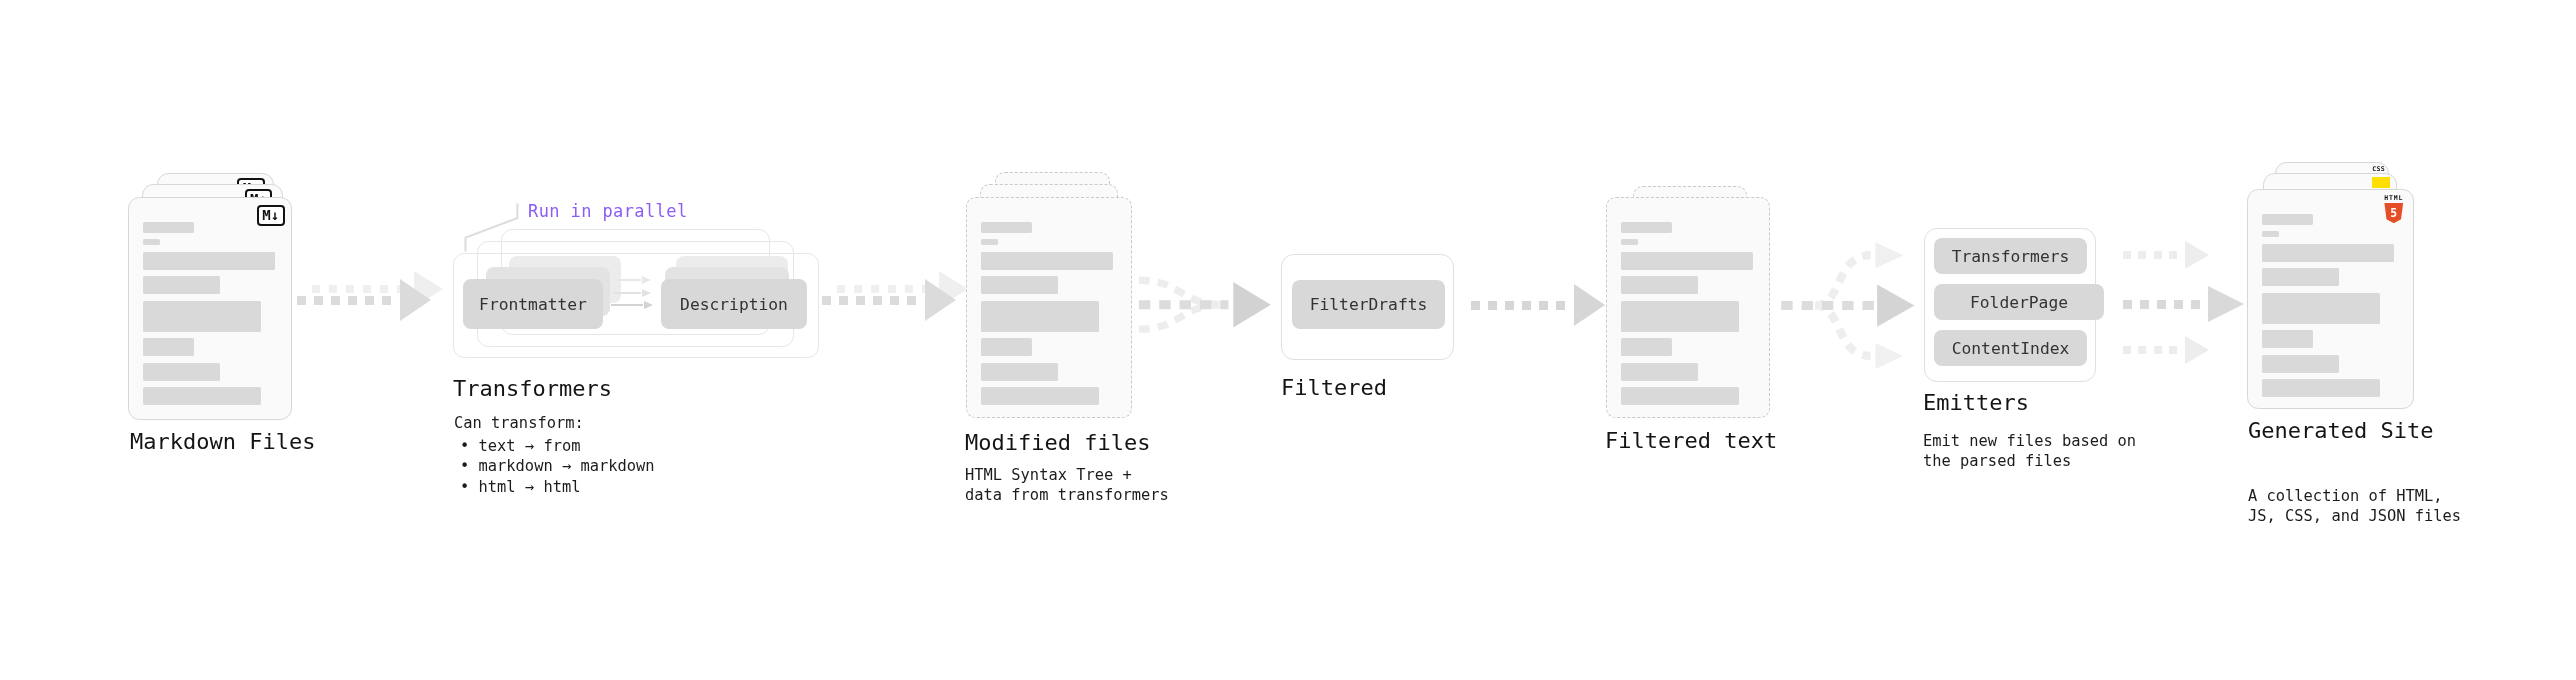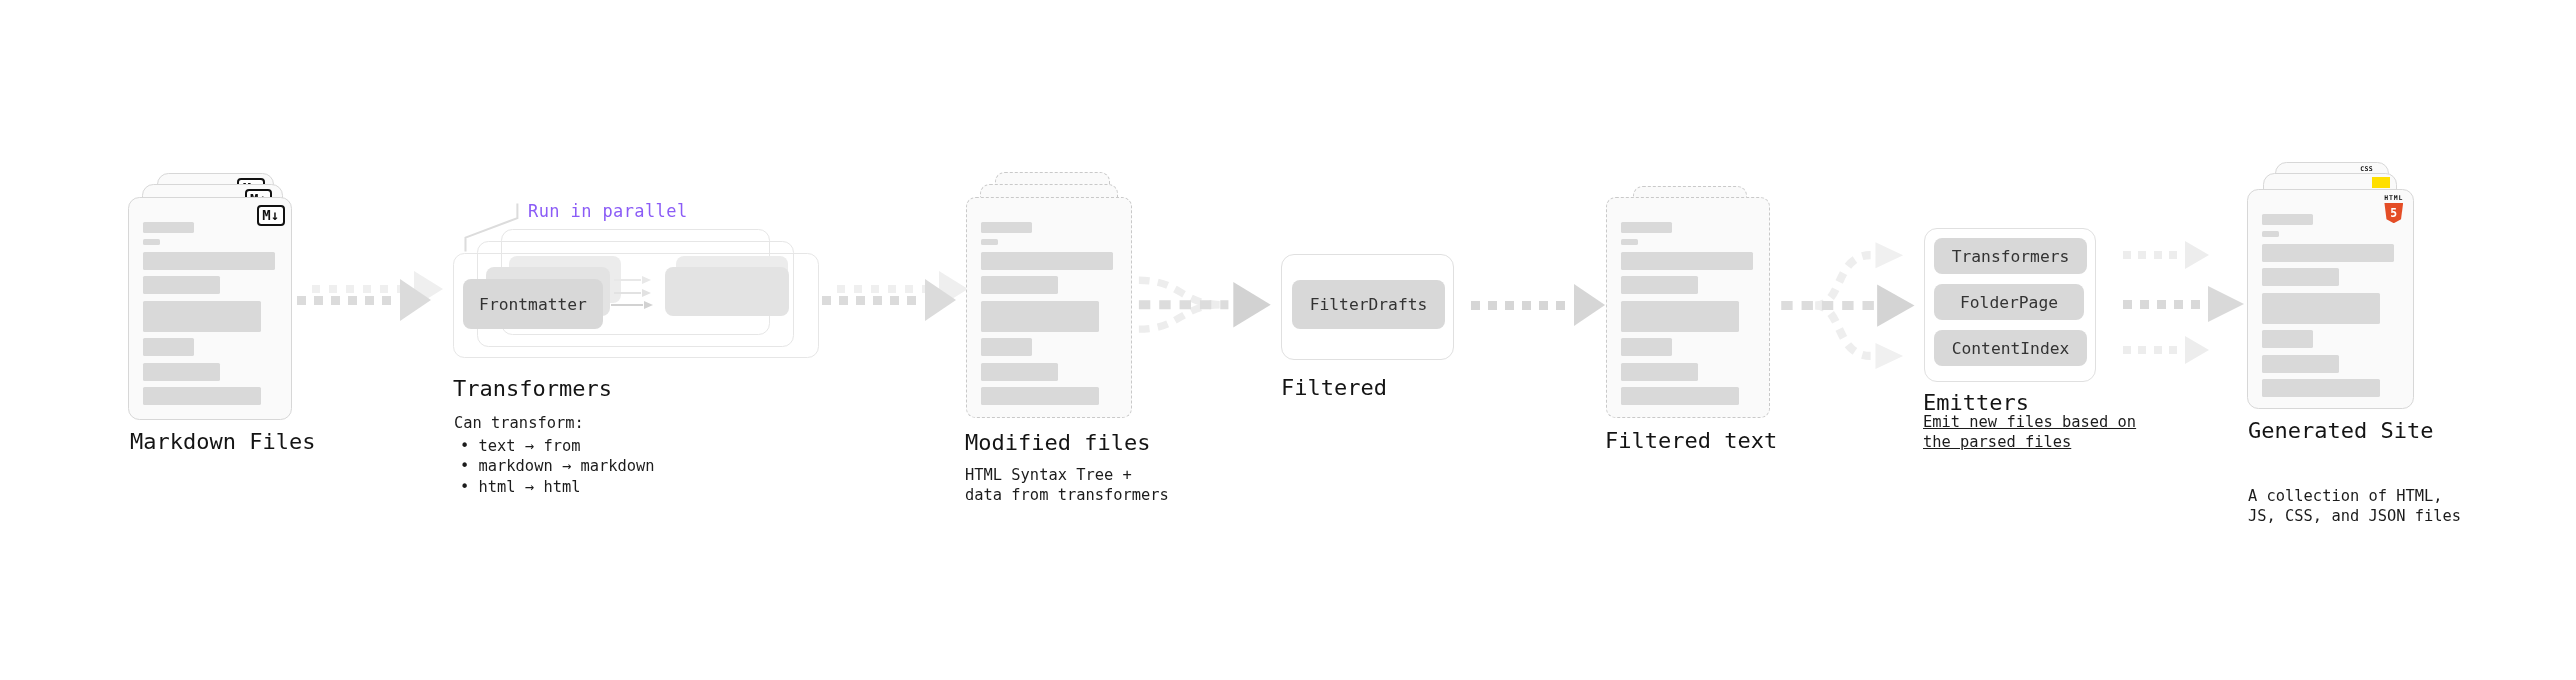--- a/index.html
+++ b/index.html
@@ -115,20 +115,21 @@
 
   <div class="t-card" style="left:501px;top:229px;width:269px;height:106px;"></div>
   <div class="t-card" style="left:477px;top:241px;width:317px;height:106px;"></div>
   <div class="t-card" style="left:453px;top:253px;width:366px;height:105px;"></div>
 
   <div class="btn l2" style="left:509px;top:256px;width:112px;height:47px;"></div>
   <div class="btn l2" style="left:676px;top:256px;width:112px;height:47px;"></div>
   <div class="btn l1" style="left:486px;top:267px;width:124px;height:49px;"></div>
   <div class="btn l1" style="left:665px;top:267px;width:124px;height:49px;"></div>
   <div class="btn" style="left:463px;top:279px;width:140px;height:50px;">Frontmatter</div>
+  <div class="btn" style="left:661px;top:279px;width:146px;height:50px;">Description</div>
 
   <div class="mini-arrow" style="left:614px;top:275px;width:37px;color:#e8e8e8;"></div>
   <div class="mini-arrow" style="left:614px;top:288px;width:37px;color:#e2e2e2;"></div>
   <div class="mini-arrow" style="left:611px;top:300px;width:42px;color:#d2d2d2;"></div>
 
   <div class="label" style="left:453px;top:376px;">Transformers</div>
   <div class="desc" style="left:454px;top:414px;">Can transform:</div>
   <div class="bullets" style="left:460px;top:436px;">
     <div>• text → from</div>
     <div>• markdown → markdown</div>
@@ -214,24 +215,24 @@
     <path d="M 46 88 C 80 88, 70 26, 114 26" fill="none" stroke="#eeeeee" stroke-width="10" stroke-dasharray="12 10"></path>
     <path d="M 46 88 C 80 88, 70 150, 114 150" fill="none" stroke="#eeeeee" stroke-width="10" stroke-dasharray="12 10"></path>
     <path d="M 4 88 L 118 88" fill="none" stroke="#dcdcdc" stroke-width="11" stroke-dasharray="14 11"></path>
     <polygon points="120,10 154,26 120,42" fill="#f0f0f0"></polygon>
     <polygon points="122,62 168,88 122,114" fill="#d4d4d4"></polygon>
     <polygon points="120,134 154,150 120,166" fill="#f0f0f0"></polygon>
   </svg>
 
   <div class="node-card" style="left:1924px;top:228px;width:172px;height:154px;"></div>
   <div class="btn" style="left:1934px;top:238px;width:153px;height:36px;">Transformers</div>
-  <div class="btn" style="left:1934px;top:284px;width:150px;height:36px;">FolderPage</div>
+  <div class="btn" style="left:1934px;top:284px;width:170px;height:36px;">FolderPage</div>
   <div class="btn" style="left:1934px;top:330px;width:153px;height:36px;">ContentIndex</div>
   <div class="label" style="left:1923px;top:390px;">Emitters</div>
-  <div class="desc" style="left:1923px;top:413px;text-decoration:underline;">Emit new files based on
+  <div class="desc" style="left:1923px;top:432px;">Emit new files based on
 the parsed files</div>
 
   <div class="dash-arrow da-sm" style="left:2123px;top:241px;color:#ededed;">
     <i class="sq"></i>
       <i class="sq"></i>
       <i class="sq"></i>
       <i class="sq"></i>
       <b class="tri"></b>
   </div>
   <div class="dash-arrow da-md" style="left:2123px;top:286px;color:#d9d9d9;">
@@ -244,21 +245,21 @@
   </div>
   <div class="dash-arrow da-sm" style="left:2123px;top:336px;color:#ededed;">
     <i class="sq"></i>
       <i class="sq"></i>
       <i class="sq"></i>
       <i class="sq"></i>
       <b class="tri"></b>
   </div>
 
   <div class="doc" style="left:2275px;top:162px;width:114px;height:211px;">
-    <div class="css-badge" style="top:2.4px;right:14px;">
+    <div class="css-badge" style="top:2.4px;right:2px;">
       <span class="css-text">CSS</span>
       <span class="css-underline"></span>
     </div>
   </div>
   <div class="doc" style="left:2263px;top:173px;width:134px;height:215px;">
     <div class="js-badge" style="top:3.3px;right:6.5px;"></div>
   </div>
   <div class="doc" style="left:2247px;top:189px;width:167px;height:220px;">
     <div class="html5-badge" style="top:4.1px;right:9.8px;">
       <span class="h5-label">HTML</span>

